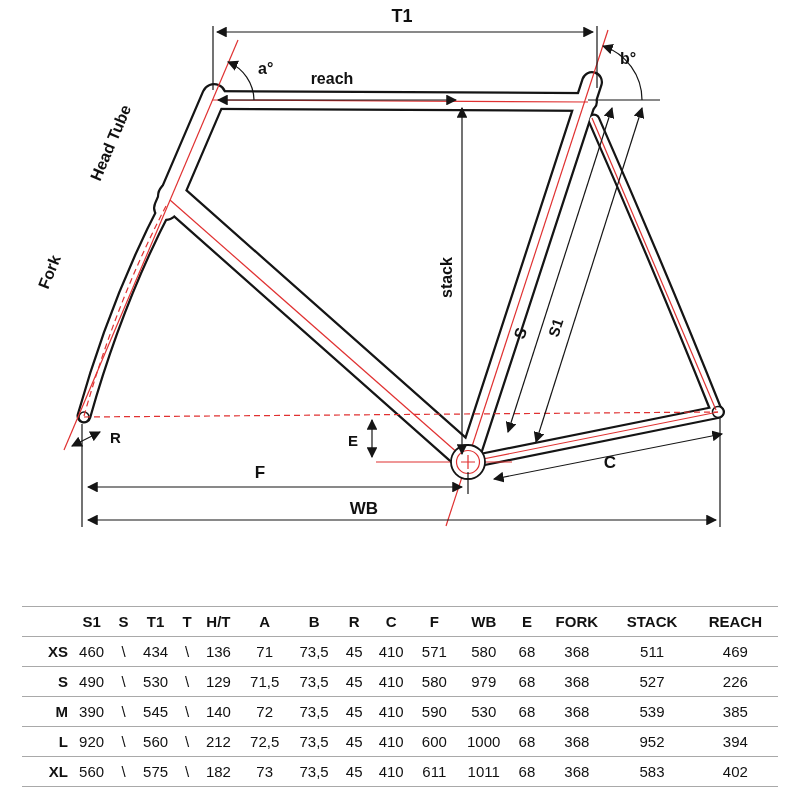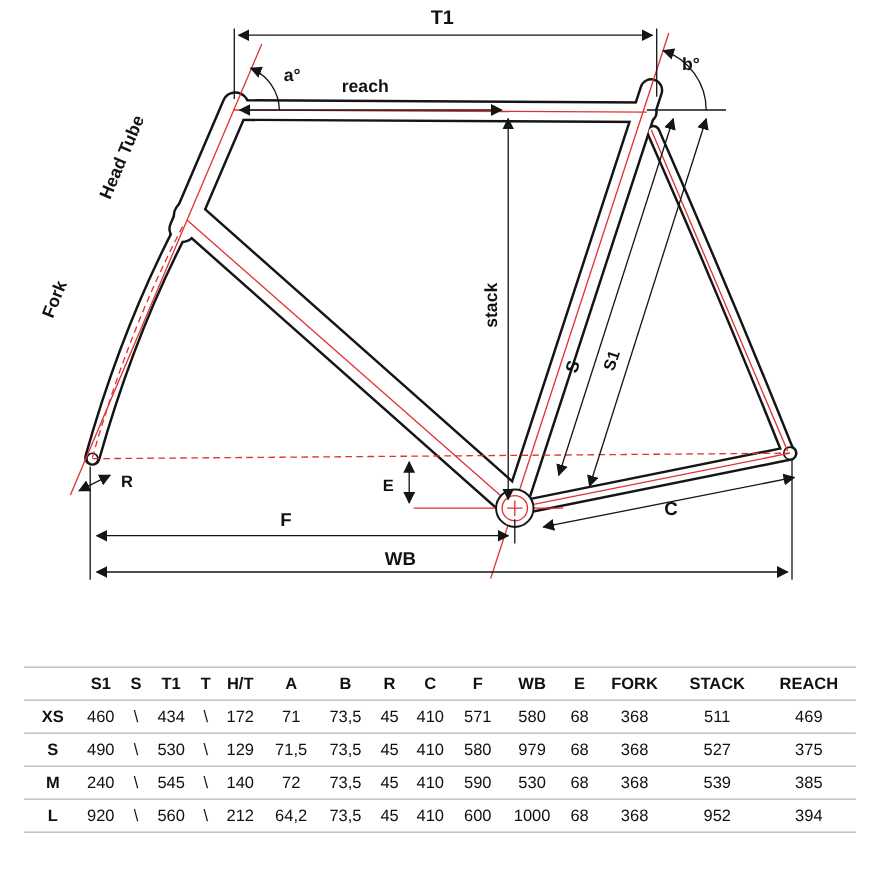--- a/index.html
+++ b/index.html
@@ -8,21 +8,21 @@
   svg{display:block;}
   svg text{font-family:"Liberation Sans",sans-serif;font-weight:bold;fill:#111;}
   .tube-black{fill:none;stroke:#151515;stroke-linecap:round;stroke-linejoin:round;}
   .tube-white{fill:none;stroke:#ffffff;stroke-linecap:round;stroke-linejoin:round;}
   .red{fill:none;stroke:var(--measure,#e03131);stroke-width:1.2;}
   .red-dash{stroke-dasharray:6 4;}
   .dim{fill:none;stroke:#151515;stroke-width:1.2;}
   .geo-table{position:absolute;left:22px;top:606px;width:756px;border-collapse:collapse;border-bottom:1px solid #a9a9a9;}
   .geo-table th,.geo-table td{border-top:1px solid #a9a9a9;padding:6px 2px;font-size:15px;text-align:center;white-space:nowrap;}
   .geo-table thead th{font-weight:bold;font-size:15px;}
-  .geo-table tbody th{text-align:center;font-weight:bold;width:40px;padding-left:6px;}
+  .geo-table tbody th{text-align:right;font-weight:bold;width:40px;padding-left:6px;}
 </style>
 </head>
 <body>
 
 <div class="diagram-wrap">
   <svg width="800" height="595" viewBox="0 0 800 595">
     <defs>
       <marker id="arw" viewBox="0 0 10 10" refX="9" refY="5" markerWidth="9" markerHeight="9" orient="auto-start-reverse">
         <path d="M0,0 L10,5 L0,10 z" fill="#151515"></path>
       </marker>
@@ -127,21 +127,21 @@
         <th>REACH</th>
       </tr>
   </thead>
   <tbody>
       <tr>
         <th>XS</th>
         <td>460</td>
         <td>\</td>
         <td>434</td>
         <td>\</td>
-        <td>172</td>
+        <td>136</td>
         <td>71</td>
         <td>73,5</td>
         <td>45</td>
         <td>410</td>
         <td>571</td>
         <td>580</td>
         <td>68</td>
         <td>368</td>
         <td>511</td>
         <td>469</td>
@@ -155,25 +155,25 @@
         <td>129</td>
         <td>71,5</td>
         <td>73,5</td>
         <td>45</td>
         <td>410</td>
         <td>580</td>
         <td>979</td>
         <td>68</td>
         <td>368</td>
         <td>527</td>
-        <td>375</td>
+        <td>226</td>
       </tr>
       <tr>
         <th>M</th>
-        <td>240</td>
+        <td>390</td>
         <td>\</td>
         <td>545</td>
         <td>\</td>
         <td>140</td>
         <td>72</td>
         <td>73,5</td>
         <td>45</td>
         <td>410</td>
         <td>590</td>
         <td>530</td>
@@ -182,25 +182,43 @@
         <td>539</td>
         <td>385</td>
       </tr>
       <tr>
         <th>L</th>
         <td>920</td>
         <td>\</td>
         <td>560</td>
         <td>\</td>
         <td>212</td>
-        <td>64,2</td>
+        <td>72,5</td>
         <td>73,5</td>
         <td>45</td>
         <td>410</td>
         <td>600</td>
         <td>1000</td>
         <td>68</td>
         <td>368</td>
         <td>952</td>
         <td>394</td>
       </tr>
+      <tr>
+        <th>XL</th>
+        <td>560</td>
+        <td>\</td>
+        <td>575</td>
+        <td>\</td>
+        <td>182</td>
+        <td>73</td>
+        <td>73,5</td>
+        <td>45</td>
+        <td>410</td>
+        <td>611</td>
+        <td>1011</td>
+        <td>68</td>
+        <td>368</td>
+        <td>583</td>
+        <td>402</td>
+      </tr>
     </tbody>
 </table>
 
 </body></html>

